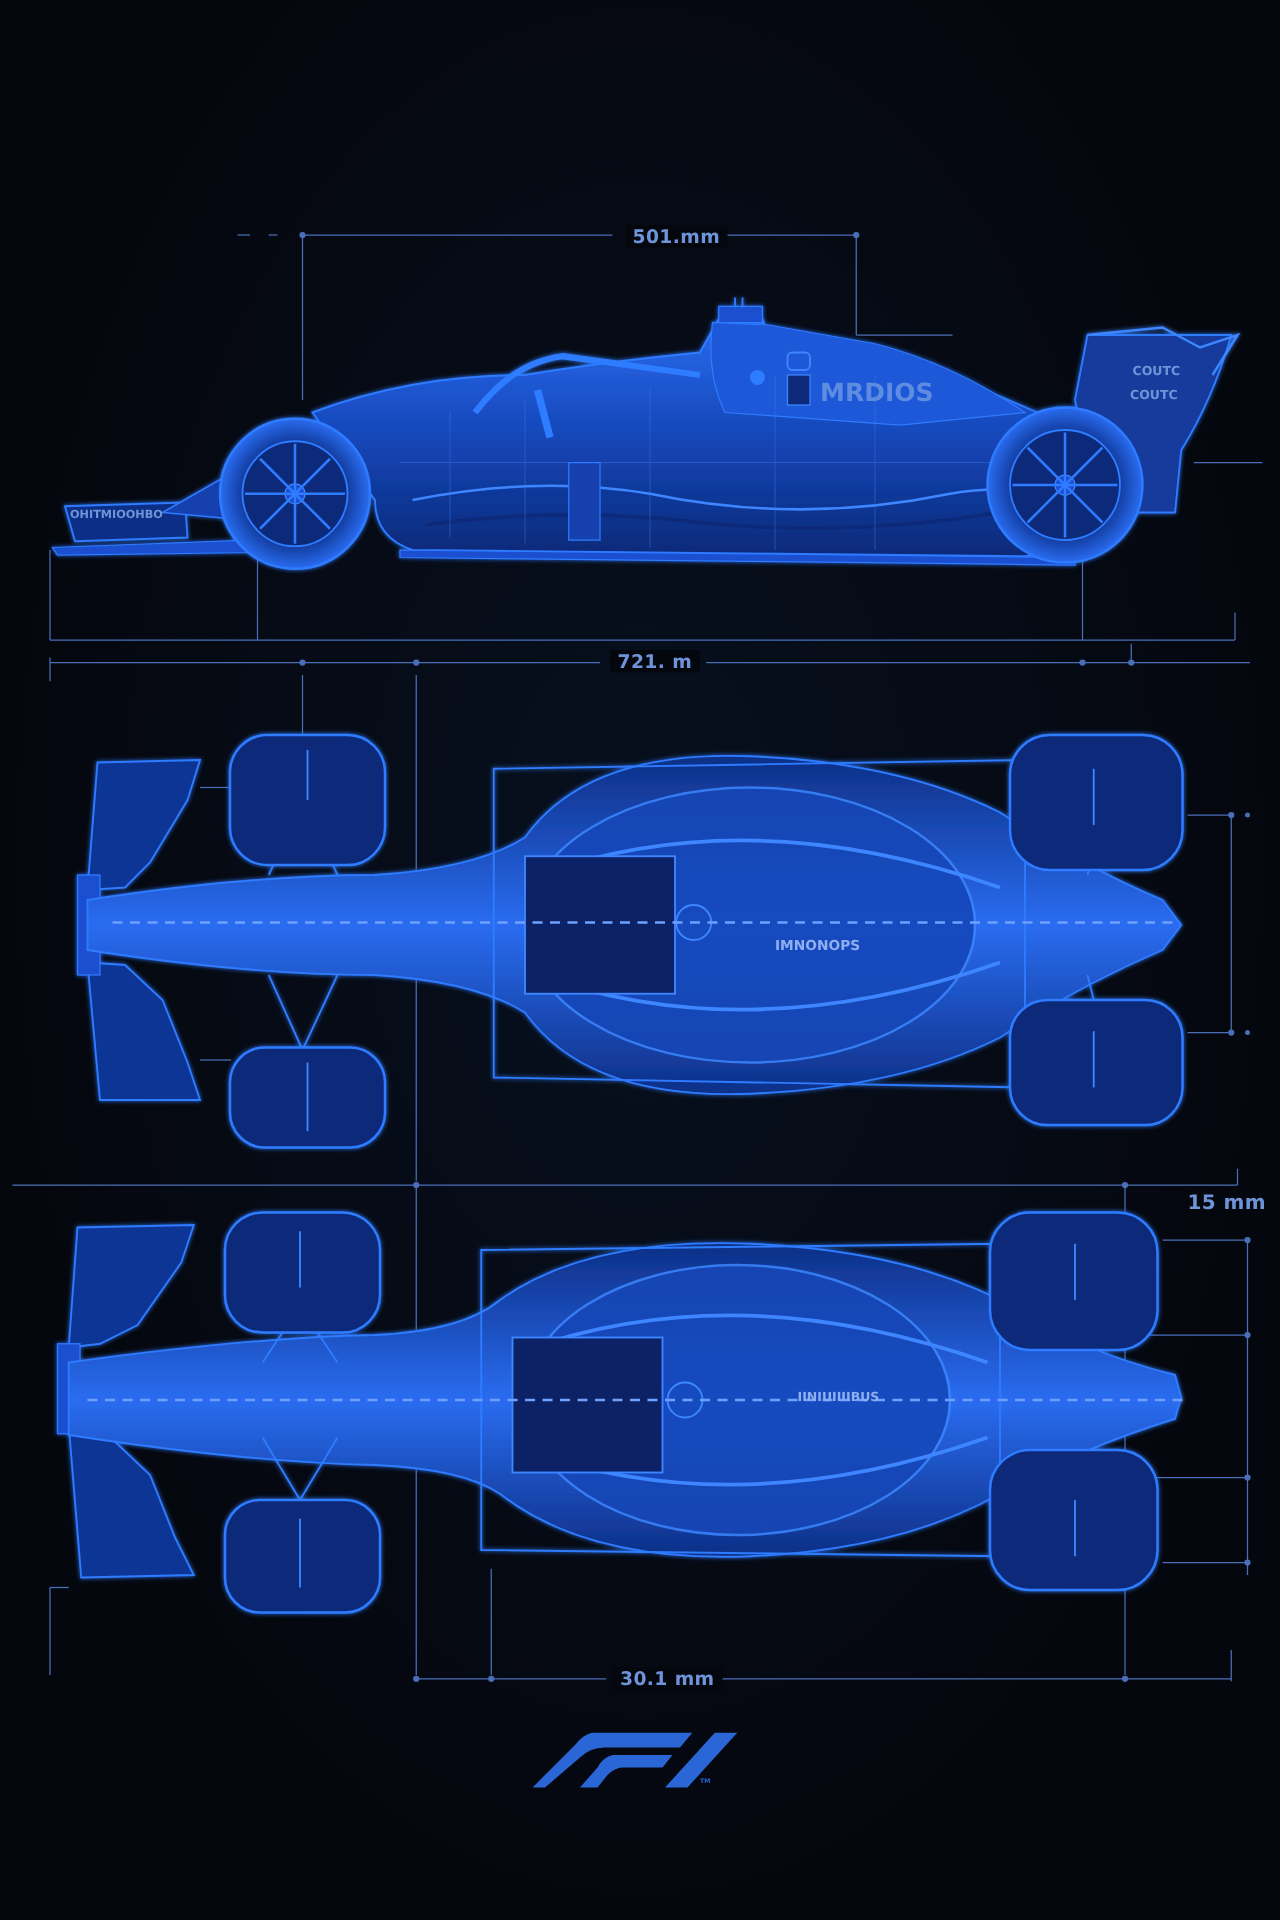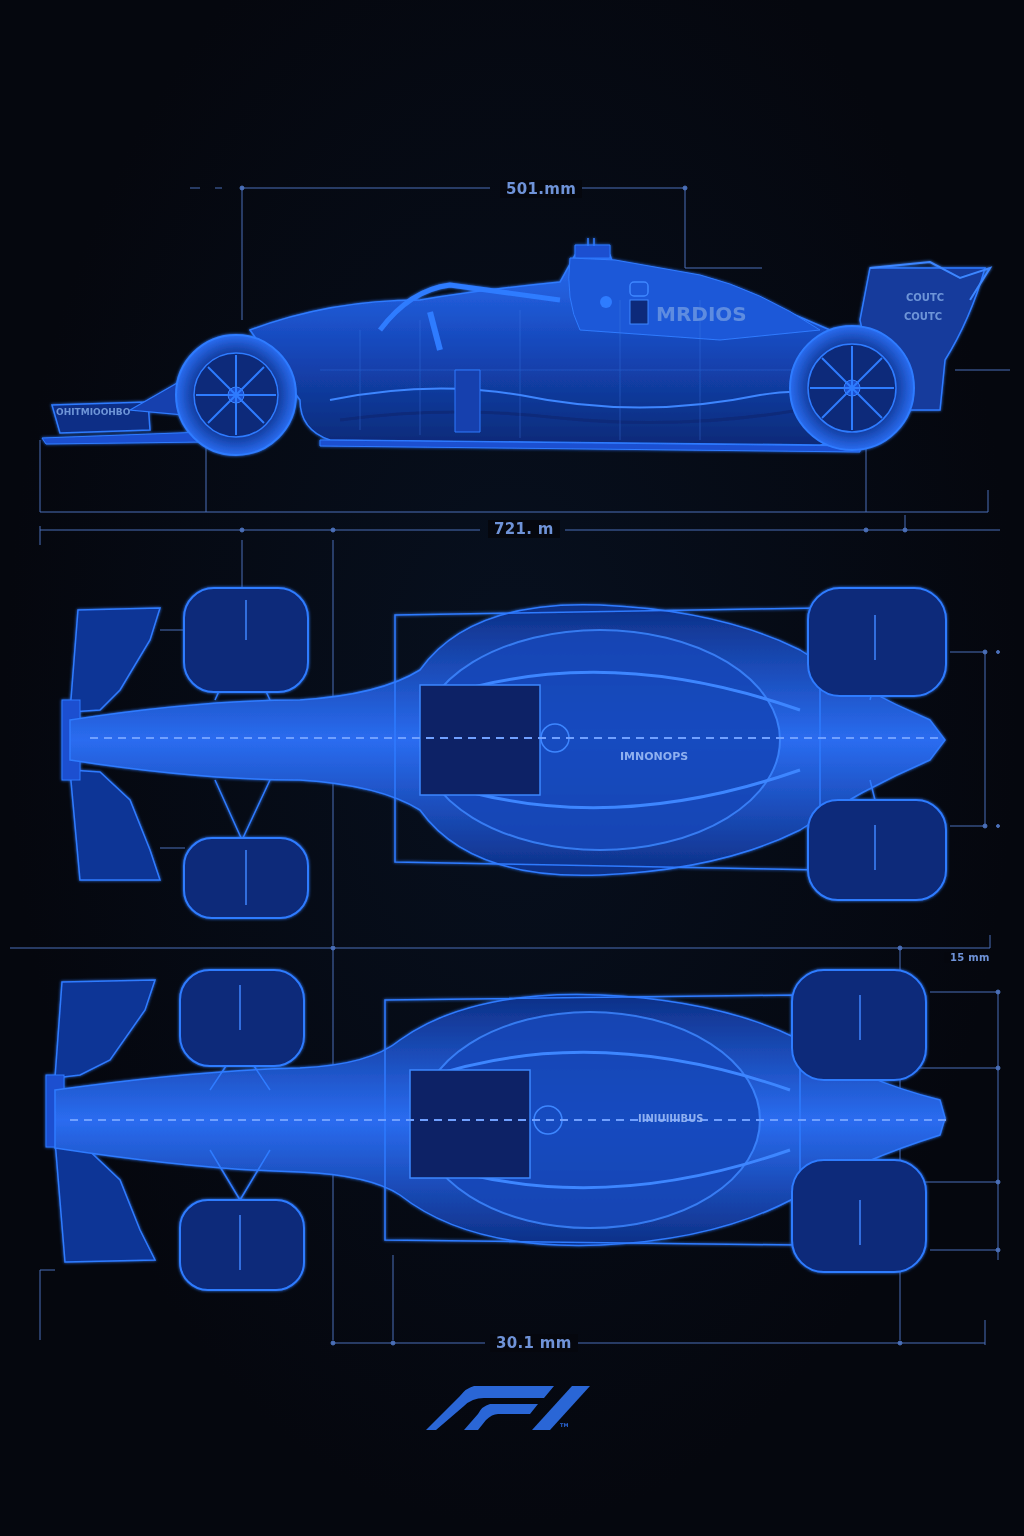--- a/index.html
+++ b/index.html
@@ -227,21 +227,21 @@
         <line x1="240" y1="985" x2="240" y2="1030"></line>
         <line x1="240" y1="1215" x2="240" y2="1270"></line>
         <line x1="860" y1="995" x2="860" y2="1040"></line>
         <line x1="860" y1="1200" x2="860" y2="1245"></line>
       </g>
     </g>
   </svg>
 
   <div class="dim-label" style="left:500px; top:180px;">501.mm</div>
   <div class="dim-label" style="left:488px; top:520px;">721. m</div>
-  <div class="dim-label" style="left:944px; top:952px; font-size:10px;">15 mm</div>
+  <div class="dim-label" style="left:944px; top:952px; font-size:16px;">15 mm</div>
   <div class="dim-label" style="left:490px; top:1334px;">30.1 mm</div>
 
   <div class="car-text" style="left:656px; top:302px; font-size:20px;">MRDIOS</div>
   <div class="car-text" style="left:906px; top:292px; font-size:10px; color:#6e95d8;">COUTC</div>
   <div class="car-text" style="left:904px; top:311px; font-size:10px; color:#6e95d8;">COUTC</div>
   <div class="car-text" style="left:56px; top:407px; font-size:9px; color:#6e95d8;text-align:center;">OHITMIOOHBO</div>
   <div class="car-text" style="left:620px; top:730px; font-size:11px; color:#8fb0f0;margin-top:20px;">IMNONOPS</div>
   <div class="car-text" style="left:614px; top:1113px; font-size:10px; color:#8fb0f0;margin-left:24px;">IINIUIIIIBUS</div>
 
   <div class="logo" style="left:426px; top:1386px;">

